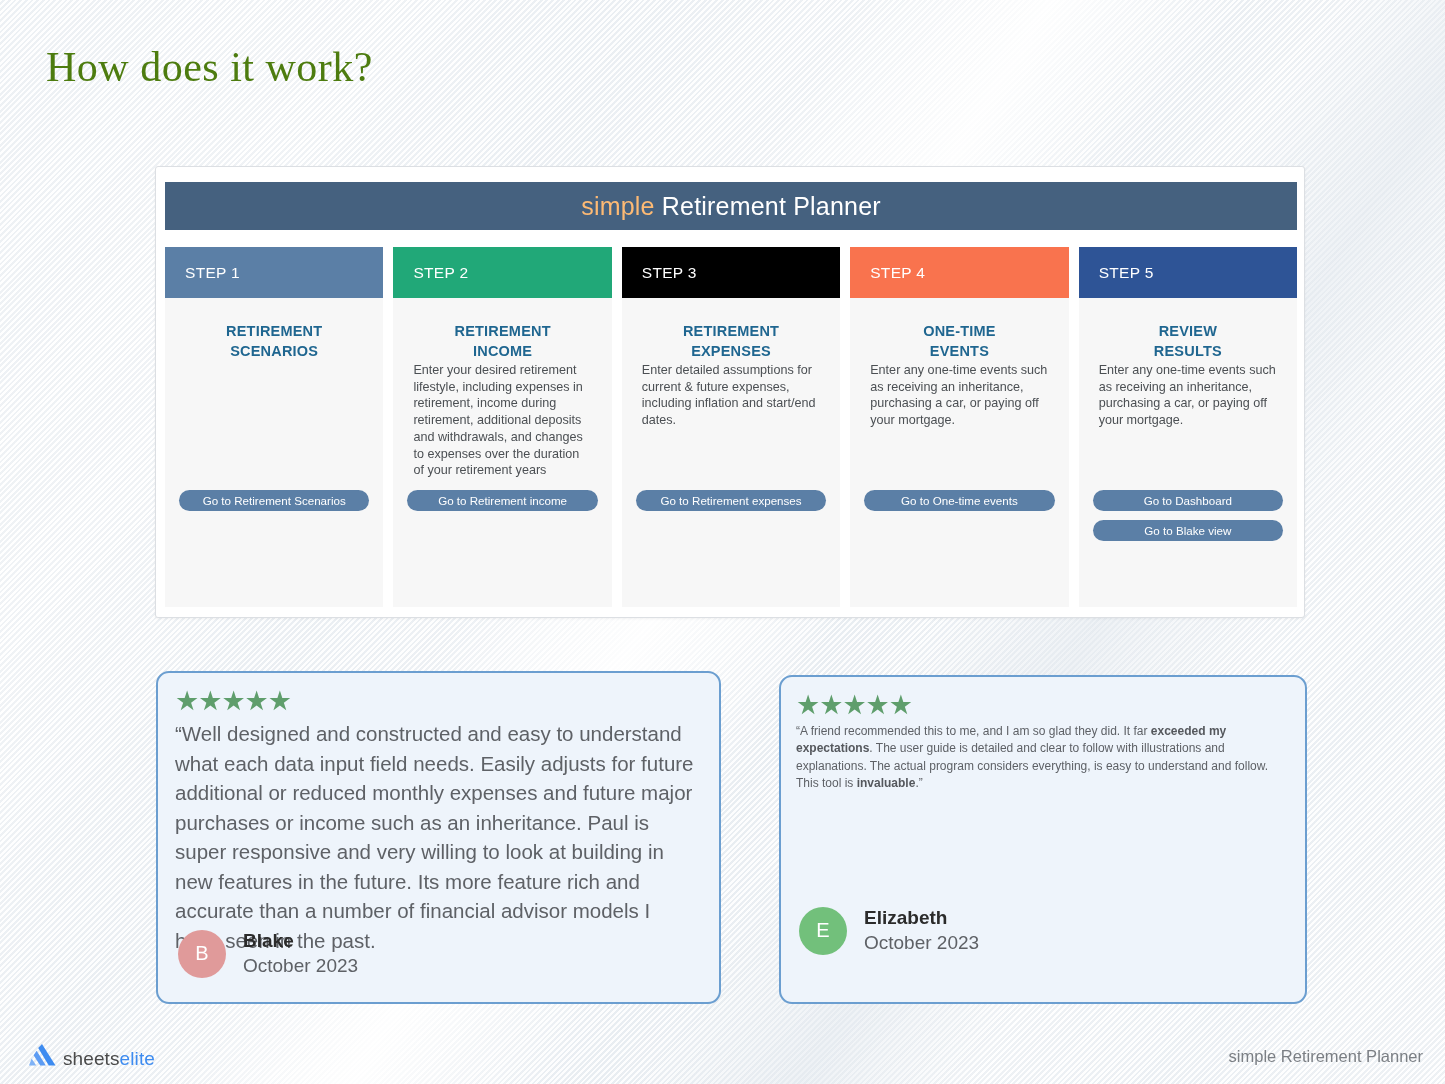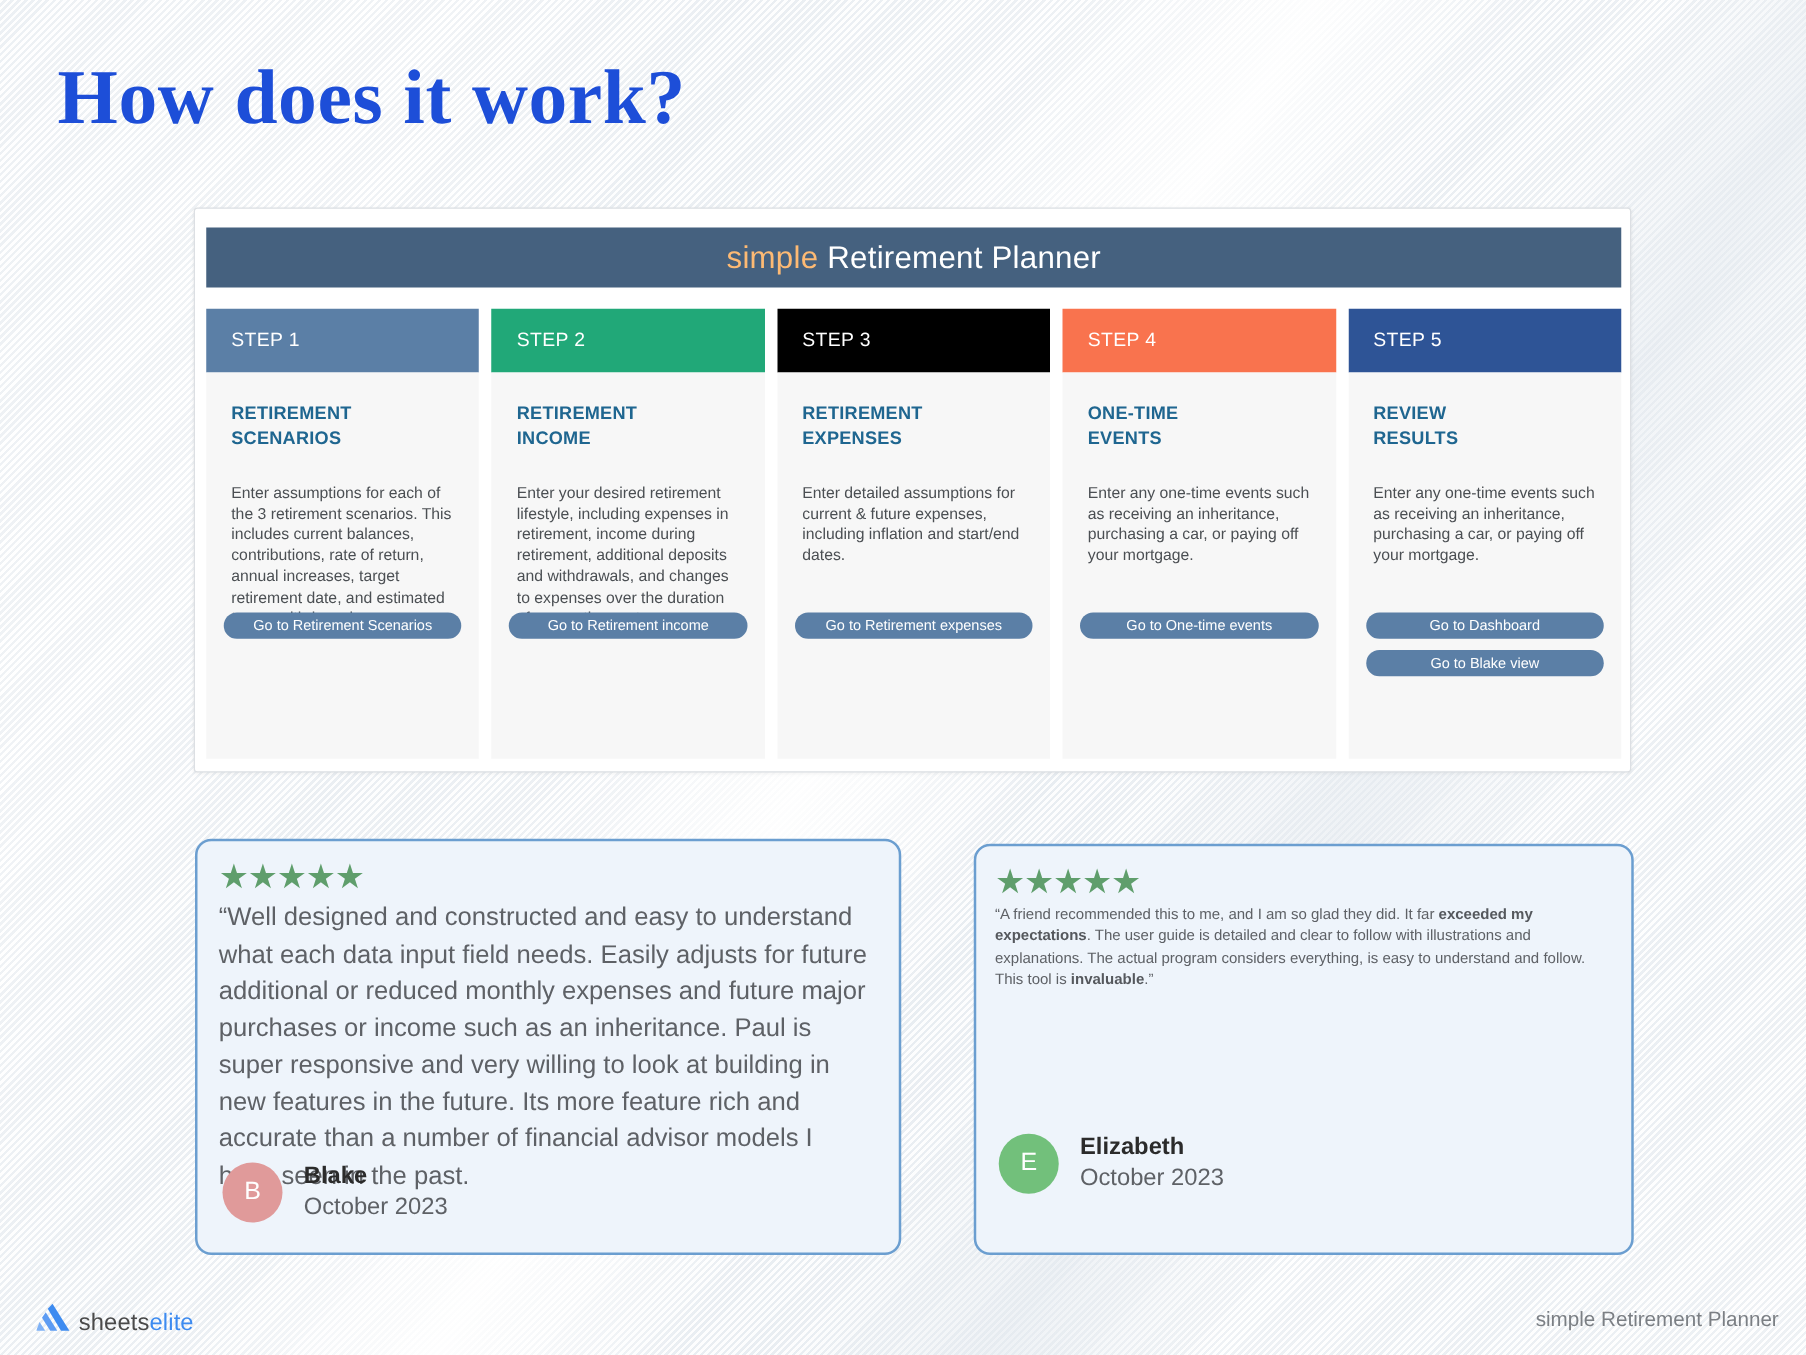--- a/index.html
+++ b/index.html
@@ -43,23 +43,23 @@
   }
 
   #page { position: absolute; inset: 0; z-index: 2; }
 
   
   #page-title {
     position: absolute;
     left: 46px;
     top: 44px;
     font-family: "Liberation Serif", serif;
-    font-size: 62px;
-    font-weight: 700;
-    color: #1d4ed8;
+    font-size: 42px;
+    font-weight: 400;
+    color: #4d7c0f;
     letter-spacing: 0.5px;
     line-height: 1.1;
   }
 
   
   #planner-panel {
     position: absolute;
     left: 155px;
     top: 166px;
     width: 1150px;
@@ -122,21 +122,22 @@
     padding: 23px 20px 0 20px;
     position: relative;
   }
 
   .step-heading {
     color: #1f6690;
     font-size: 14.5px;
     font-weight: bold;
     line-height: 1.38;
     letter-spacing: 0.2px;
-    margin-bottom: 25px;
+    margin-bottom: 1px;
+    text-align: center;
   }
 
   .step-desc {
     color: #4b4f53;
     font-size: 12.6px;
     line-height: 1.33;
   }
 
   .step-buttons {
     position: absolute;
@@ -250,21 +251,20 @@
 
     <div id="steps">
 
       <div class="step-col">
         <div class="step-banner" style="background:#5b7fa6">STEP 1</div>
         <div class="step-body">
           <div class="step-heading">
             <div>RETIREMENT</div>
             <div>SCENARIOS</div>
           </div>
-          <div class="step-desc">Enter assumptions for each of the 3 retirement scenarios.  This includes current balances, contributions, rate of return, annual increases, target retirement date, and estimated tax on withdrawals</div>
           <div class="step-buttons">
             <button class="goto-btn">Go to Retirement Scenarios</button>
           </div>
         </div>
       </div>
 
       <div class="step-col">
         <div class="step-banner" style="background:#21a878">STEP 2</div>
         <div class="step-body">
           <div class="step-heading">

